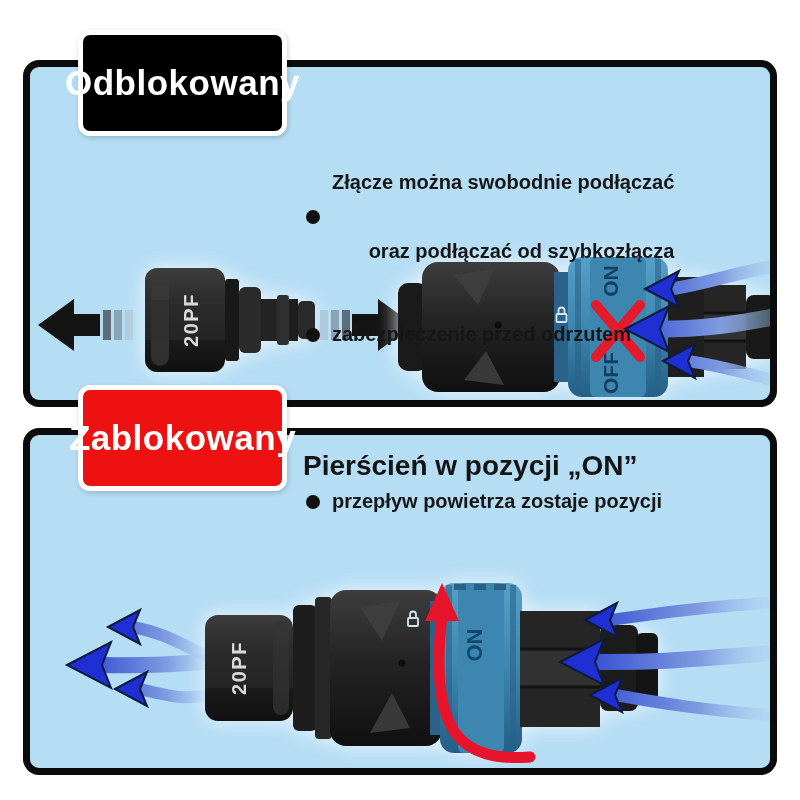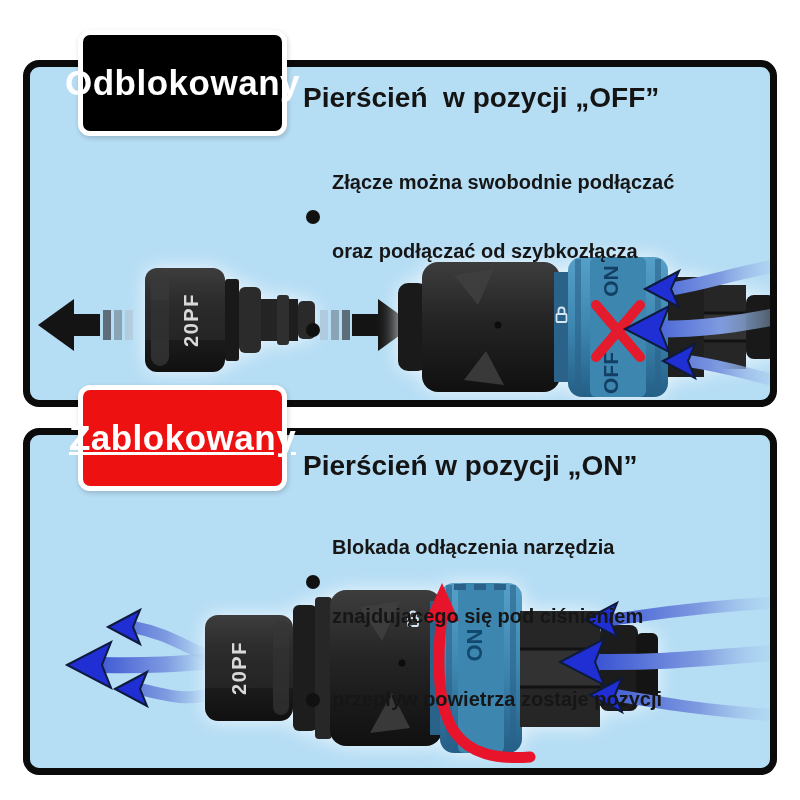--- a/index.html
+++ b/index.html
@@ -15,35 +15,35 @@
   .panel.top{top:60px;}
   .panel.bottom{top:428px;}
   .badge{
     position:absolute;left:78px;width:209px;height:106px;z-index:5;
     border:5px solid #ffffff;border-radius:12px;box-sizing:border-box;
     display:flex;align-items:center;justify-content:center;
     color:#ffffff;font-weight:bold;font-size:35px;letter-spacing:0.5px;
     box-shadow:1px 2px 5px rgba(0,0,0,0.18);
   }
   .badge.green{top:30px;background:#000000;}
-  .badge.red{top:385px;background:#ee1111;text-decoration:underline;}
+  .badge.red{top:385px;background:#ee1111;}
   .panel-heading{
     position:absolute;left:273px;top:15px;
     font-size:28px;font-weight:bold;color:#141414;white-space:pre;
   }
   .bullets{position:absolute;left:276px;}
   .panel.top .bullets{top:58px;}
   .panel.bottom .bullets{top:55px;}
   .bullet-row{display:flex;align-items:center;margin-bottom:14px;}
   .bullet-dot{
     width:14px;height:14px;border-radius:50%;background:#111111;
     margin-right:12px;flex:0 0 14px;
   }
   .bullet-text{
-    font-size:20px;font-weight:bold;color:#161616;line-height:23px;white-space:pre;
+    font-size:20px;font-weight:bold;color:#161616;line-height:23px;white-space:pre;text-align:right;
   }
   .diagram{position:absolute;left:0;top:0;width:740px;height:333px;}
   svg text{font-family:"Liberation Sans",sans-serif;font-weight:bold;}
   .glow{filter:drop-shadow(0 0 10px rgba(244,250,255,0.9));}
 </style>
 </head>
 <body>
 
 <div class="panel top">
   <svg class="diagram" viewBox="0 0 740 333" xmlns="http://www.w3.org/2000/svg">
@@ -138,31 +138,31 @@
         <path d="M630 262 C 690 262 720 253 758 248" stroke="url(#fadeTR)" stroke-width="17" fill="none" stroke-linecap="round"></path>
         <polygon points="595,262 639,239 630,262 639,285" fill="#1f2fd4" stroke="#0e1b3d" stroke-width="2"></polygon>
       </g>
       <g>
         <path d="M658 294 C 700 300 726 310 757 316" stroke="url(#fadeTR)" stroke-width="12" fill="none" stroke-linecap="round"></path>
         <polygon points="633,294 665,277 658,294 665,311" fill="#1f2fd4" stroke="#0e1b3d" stroke-width="2"></polygon>
       </g>
     </g>
   </svg>
 
-  <div class="panel-heading">Pierścień  w pozycji „OFF”</div>
   <div class="bullets">
     <div class="bullet-row">
       <div class="bullet-dot"></div>
       <div class="bullet-text">
         <div>Złącze można swobodnie podłączać</div>
         <div>oraz podłączać od szybkozłącza</div>
       </div>
     </div>
     <div class="bullet-row">
       <div class="bullet-dot"></div>
+      <div class="bullet-text">zabezpieczenie przed odrzutem</div>
     </div>
   </div>
 </div>
 
 <div class="panel bottom">
   <svg class="diagram" viewBox="0 0 740 333" xmlns="http://www.w3.org/2000/svg">
     <defs>
       <linearGradient id="fadeBL" x1="60" y1="0" x2="200" y2="0" gradientUnits="userSpaceOnUse">
         <stop offset="0" stop-color="#3550d2"></stop>
           <stop offset="0.55" stop-color="#7f9be0"></stop>
@@ -252,26 +252,19 @@
     <g>
       <path d="M500 322 C 432 327 398 300 412 180" stroke="#e8142b" stroke-width="11" fill="none" stroke-linecap="round"></path>
       <polygon points="395,186 429,186 412,148" fill="#e8142b"></polygon>
     </g>
   </svg>
 
   <div class="panel-heading">Pierścień w pozycji „ON”</div>
   <div class="bullets">
     <div class="bullet-row">
       <div class="bullet-dot"></div>
-      <div class="bullet-text">
-        <div>Blokada odłączenia narzędzia</div>
-        <div>znajdującego się pod ciśnieniem</div>
-      </div>
-    </div>
-    <div class="bullet-row">
-      <div class="bullet-dot"></div>
       <div class="bullet-text">przepływ powietrza zostaje pozycji</div>
     </div>
   </div>
 </div>
 
 <div class="badge green">Odblokowany</div>
 <div class="badge red">Zablokowany</div>
 
 </body></html>

